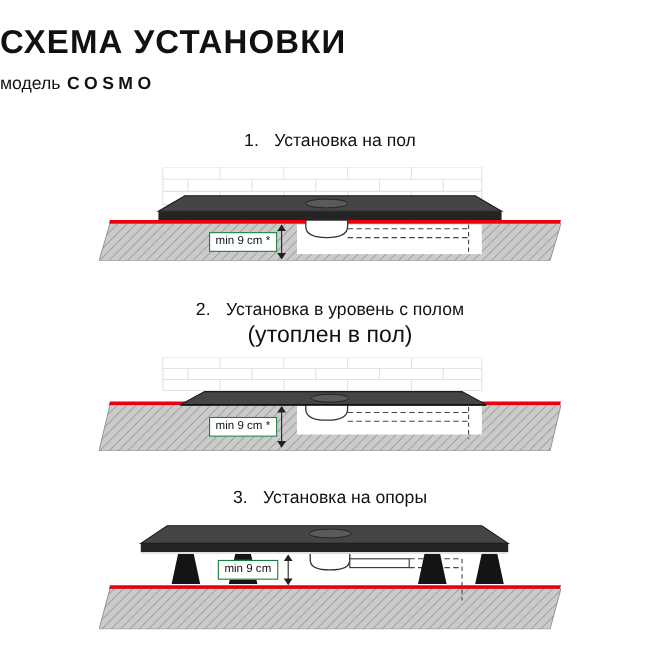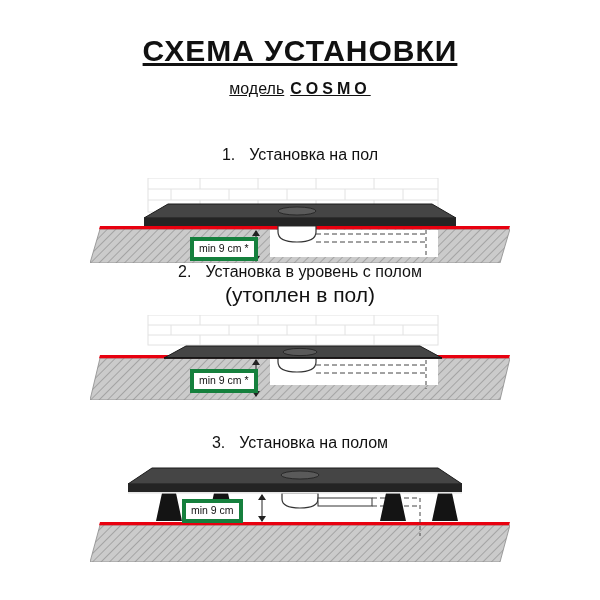--- a/index.html
+++ b/index.html
@@ -1,45 +1,45 @@
 <!DOCTYPE html>
 <html><head>
 <meta charset="utf-8">
 <style>
   * { margin:0; padding:0; box-sizing:border-box; }
   body { background:#fff; font-family:"Liberation Sans", sans-serif; color:#111; }
   .page { width:600px; height:600px; background:#fff; overflow:hidden; position:relative; }
 
-  header { text-align:center; padding-top:34px;text-decoration:underline; }
+  header { padding-top:22px; }
   .page-title { font-size:30px; font-weight:800; letter-spacing:1px; line-height:1.1; }
   .subtitle { margin-top:13px; font-size:16px; }
   .subtitle .model { font-weight:800; letter-spacing:4px; margin-left:6px; }
 
   .step { text-align:center; }
-  .step-1 { margin-top:48px; }
-  .step-2 { }
+  .step-1 { margin-top:34px; }
+  .step-2 { margin-top:36px; }
   .step-3 { margin-top:34px; }
   .step-heading { font-size:16px; font-weight:500; }
   .step-number { margin-right:14px; }
   .step-subtitle { font-size:21px; font-weight:500; margin-top:2px; }
   .step-subtitle:empty { display:none; }
 
   .diagram { position:relative; width:420px; margin:0 auto; }
   .diagram-1 { margin-top:14px; height:85px; }
   .diagram-2 { margin-top:8px; height:85px; }
   .diagram-3 { margin-top:10px; height:100px; }
   .diagram svg { display:block; }
 
   .dim-label {
-    position:absolute; background:#fff; border:4px solid #15803d;
+    position:absolute; background:#fff; border:1px solid #15803d;
     padding:1px 5px 2px; font-size:10.5px; line-height:1.2; white-space:nowrap;
   }
   .dim-1 { left:100px; top:59px; }
   .dim-2 { left:100px; top:54px; }
-  .dim-3 { left:92px; top:37px; }
+  .dim-3 { left:108px; top:37px; }
 </style>
 </head>
 <body>
 
 <div class="page">
 
   <header>
     <div class="page-title">СХЕМА УСТАНОВКИ</div>
     <div class="subtitle">
       <span>модель</span><span class="model">COSMO</span>
@@ -172,21 +172,21 @@
           <polygon points="166,44 162,50 170,50" fill="#222" stroke="none"></polygon>
           <polygon points="166,82 162,76 170,76" fill="#222" stroke="none"></polygon>
         </g>
       </svg>
       <div class="dim-label dim-2">min 9 cm *</div>
     </div>
   </section>
 
   <section class="step step-3">
     <div class="step-heading">
-      <span class="step-number">3.</span><span>Установка на полом</span>
+      <span class="step-number">3.</span><span>Установка на опоры</span>
     </div>
 
     <div class="diagram diagram-3">
       <svg width="420" height="100" viewBox="0 0 420 100">
         <defs>
           <pattern id="h3" width="6" height="6" patternUnits="userSpaceOnUse" patternTransform="rotate(45)">
             <rect width="6" height="6" fill="#cbcbcb"></rect>
             <line x1="0" y1="0" x2="0" y2="6" stroke="#9a9a9a" stroke-width="1.6"></line>
           </pattern>
         </defs>

